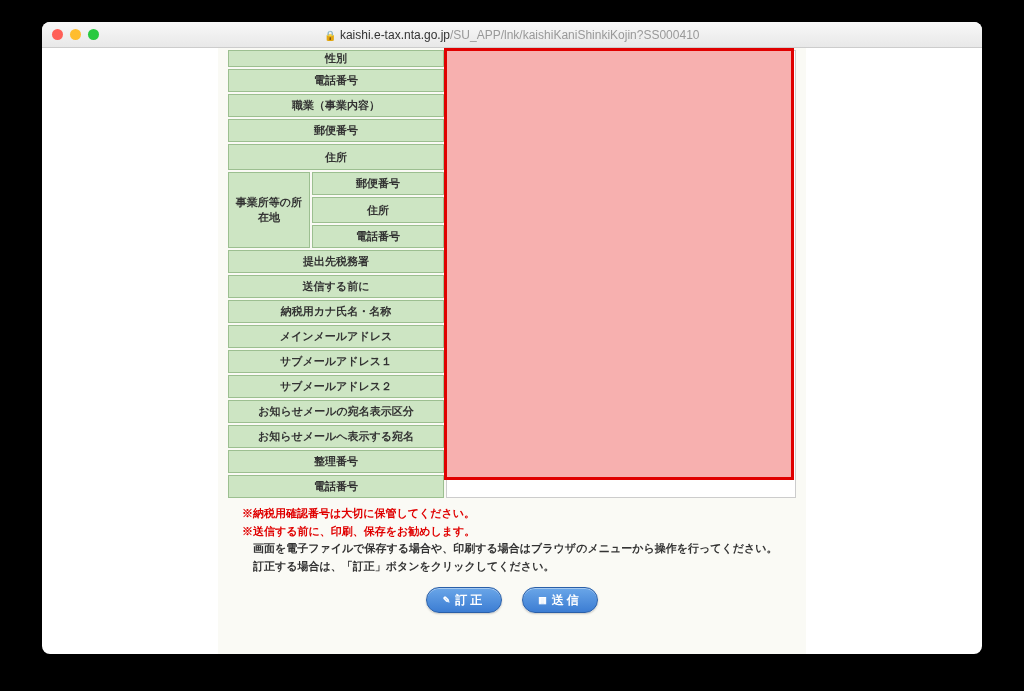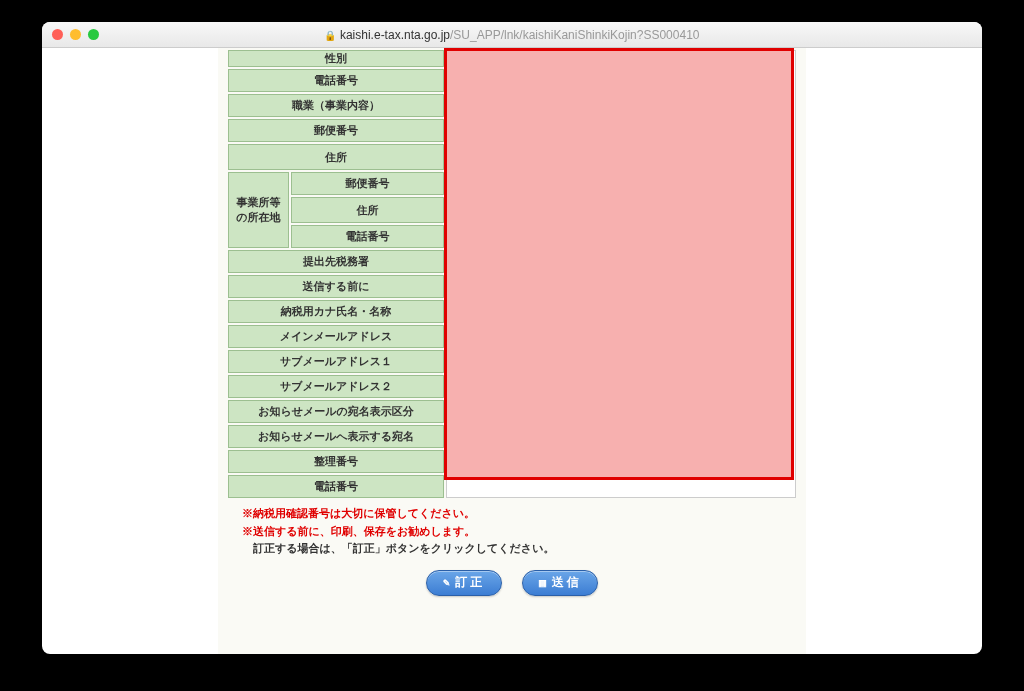--- a/index.html
+++ b/index.html
@@ -187,21 +187,21 @@
             <tr>
                   <td colspan="2">職業（事業内容）</td>
                 </tr>
             <tr>
                   <td colspan="2">郵便番号</td>
                 </tr>
             <tr>
                   <td colspan="2" class="tall">住所</td>
                 </tr>
             <tr>
-              <td rowspan="3" style="width:61px">事業所等の所在地</td>
+              <td rowspan="3" style="width:82px">事業所等の所在地</td>
               <td>郵便番号</td>
             </tr>
             <tr>
                   <td class="tall">住所</td>
                 </tr>
             <tr>
                   <td>電話番号</td>
                 </tr>
             <tr>
                   <td colspan="2">提出先税務署</td>
@@ -233,20 +233,21 @@
             <tr>
                   <td colspan="2">電話番号</td>
                 </tr>
           </tbody>
             </table>
         </div>
 
         <div class="notes">
           <div class="warn">※納税用確認番号は大切に保管してください。</div>
           <div class="warn">※送信する前に、印刷、保存をお勧めします。</div>
+          <div class="info">　画面を電子ファイルで保存する場合や、印刷する場合はブラウザのメニューから操作を行ってください。</div>
           <div class="info">　訂正する場合は、「訂正」ボタンをクリックしてください。</div>
         </div>
 
         <div class="form-area" style="margin:0">
 
           <div class="btn-row">
             <button class="pill-btn">
               <span class="mini-icon">✎</span>
               <span>訂正</span>
             </button>

